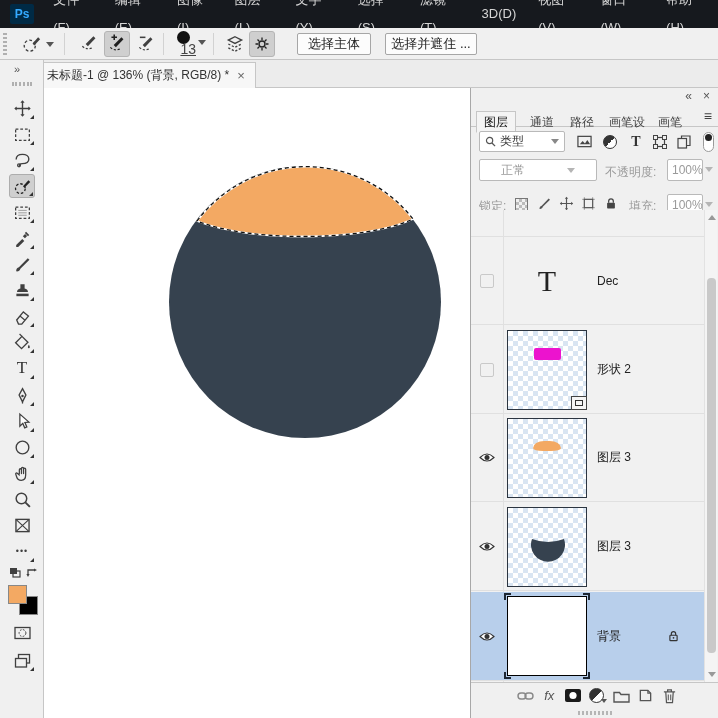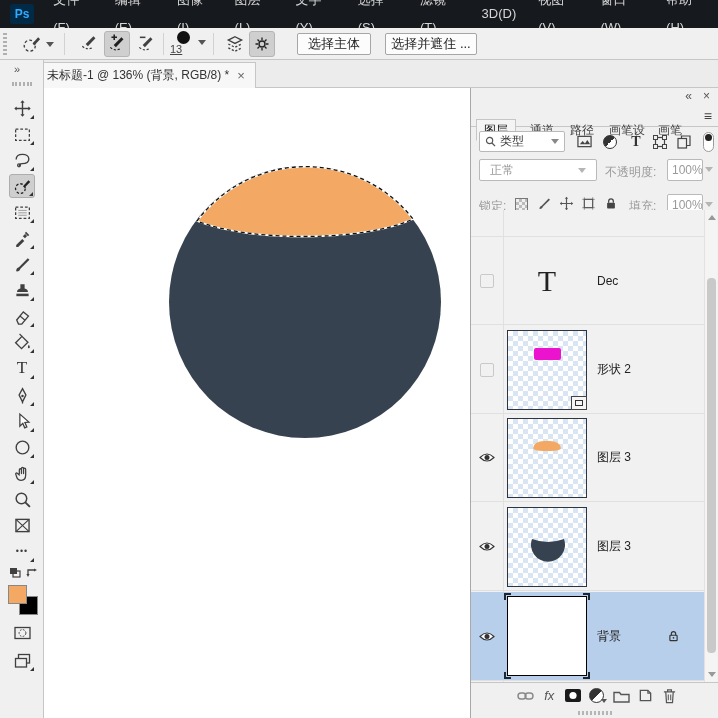--- a/index.html
+++ b/index.html
@@ -22,21 +22,21 @@
 
 .optionsbar{left:0;top:28px;width:718px;height:32px;background:var(--ui-bg);border-bottom:1px solid var(--ui-border);}
 .opt-grip{left:3px;top:33px;width:4px;height:22px;border-left:2px dotted #b0b0b0;border-right:2px dotted #b0b0b0;}
 .opt-sep{top:33px;width:1px;height:22px;background:#d2d2d2;}
 .opt-btn{display:flex;align-items:center;justify-content:center;height:26px;border-radius:3px;}
 .opt-btn.boxed{background:var(--tool-active);border:1px solid #b5b5b5;}
 .chev{width:0;height:0;border-left:4px solid transparent;border-right:4px solid transparent;border-top:5px solid #555;}
 .push-btn{background:#fcfcfc;border:1px solid #a6a6a6;border-radius:2px;font-size:13px;color:#222;
   display:flex;align-items:center;justify-content:center;}
 .brush-dot{width:13px;height:13px;border-radius:50%;background:#111;margin:0 auto;}
-.brush-size-num{font-size:11px;color:#444;text-align:left;line-height:10px;text-decoration:underline;}
+.brush-size-num{font-size:14px;color:#444;text-align:right;line-height:10px;text-decoration:underline;}
 
 .tabbar{left:44px;top:60px;width:674px;height:28px;background:var(--ui-bg2);border-bottom:1px solid var(--ui-border);}
 .doc-tab{position:absolute;left:-8px;top:2px;height:26px;background:#f7f7f7;border:1px solid var(--ui-border);
   border-bottom:none;display:flex;align-items:center;gap:8px;padding:0 10px;font-size:12px;color:#333;}
 .doc-close{color:#666;font-size:13px;line-height:13px;}
 
 .toolbar{left:0;top:60px;width:44px;height:658px;background:var(--ui-bg);border-right:1px solid var(--ui-border);}
 .tb-collapse{position:absolute;left:14px;top:3px;color:#555;font-size:11px;letter-spacing:-2px;}
 .tb-grip{position:absolute;left:12px;top:22px;width:20px;height:4px;border-top:2px dotted #b0b0b0;border-bottom:2px dotted #b0b0b0;}
 .tool{position:absolute;left:9px;width:26px;height:24px;display:flex;align-items:center;justify-content:center;border-radius:3px;}
@@ -47,21 +47,21 @@
 .bg-sw{position:absolute;right:0;bottom:0;width:19px;height:19px;background:#000;border:1px solid #888;}
 .mini-swap{position:absolute;left:8px;top:506px;width:30px;height:14px;}
 
 .canvas{left:44px;top:88px;width:426px;height:630px;background:var(--canvas);overflow:hidden;}
 
 .rpanel{left:470px;top:88px;width:248px;height:630px;background:var(--ui-bg);border-left:1px solid var(--ui-border-dark);}
 .rp-head{position:absolute;top:0;left:0;right:0;height:15px;}
 .rp-collapse{position:absolute;right:26px;top:1px;font-size:12px;color:#555;}
 .rp-close{position:absolute;right:8px;top:1px;font-size:12px;color:#555;}
 .rp-tabs{position:absolute;top:15px;left:0;right:0;height:24px;border-bottom:1px solid var(--ui-border);}
-.rp-tab{position:absolute;top:16px;height:22px;font-size:12px;color:#444;display:flex;align-items:center;padding:0 7px;}
+.rp-tab{position:absolute;top:8px;height:22px;font-size:12px;color:#444;display:flex;align-items:center;padding:0 7px;}
 .rp-tab.active{background:#f4f4f4;border:1px solid var(--ui-border);border-bottom:1px solid #f4f4f4;color:#111;}
 .rp-menu{position:absolute;right:6px;top:5px;font-size:14px;color:#444;}
 .rowline{position:absolute;left:0;right:0;}
 .filter-row{top:40px;height:28px;}
 .sel-box{position:absolute;background:#fff;border:1px solid #b9b9b9;border-radius:2px;display:flex;align-items:center;font-size:12px;color:#333;}
 .fil-ic{position:absolute;top:5px;width:18px;height:17px;display:flex;align-items:center;justify-content:center;}
 .blend-row{top:68px;height:28px;}
 .lock-row{top:104px;height:26px;border-bottom:1px solid var(--ui-border);}
 .gray-label{position:absolute;font-size:12px;color:var(--disabled);text-align:right;}
 .layers-list{position:absolute;top:122px;left:0;right:0;height:472px;background:#f1f1f1;overflow:hidden;}
@@ -417,21 +417,21 @@
           </svg>
       </div>
       <div class="fil-ic" style="left:228px;">
         <div class="toggle-pill">
             <i></i>
           </div>
       </div>
     </div>
 
     <div class="rowline blend-row">
-      <div class="sel-box" style="left:8px;top:3px;width:118px;height:22px;padding:0 10px;color:var(--disabled);">
+      <div class="sel-box" style="left:8px;top:3px;width:118px;height:22px;padding:0 21px;color:var(--disabled);">
         <span>正常</span>
         <div class="chev" style="margin-left:auto;border-top-color:#b5b5b5;"></div>
       </div>
       <span class="gray-label" style="left:134px;top:8px;">不透明度:</span>
       <div class="sel-box" style="left:196px;top:3px;width:36px;height:22px;padding:0 4px;color:var(--disabled);">
         <span>100%</span>
       </div>
       <div class="abs" style="left:234px;top:11px;">
           <div class="chev" style="border-top-color:#b5b5b5;"></div>
         </div>

